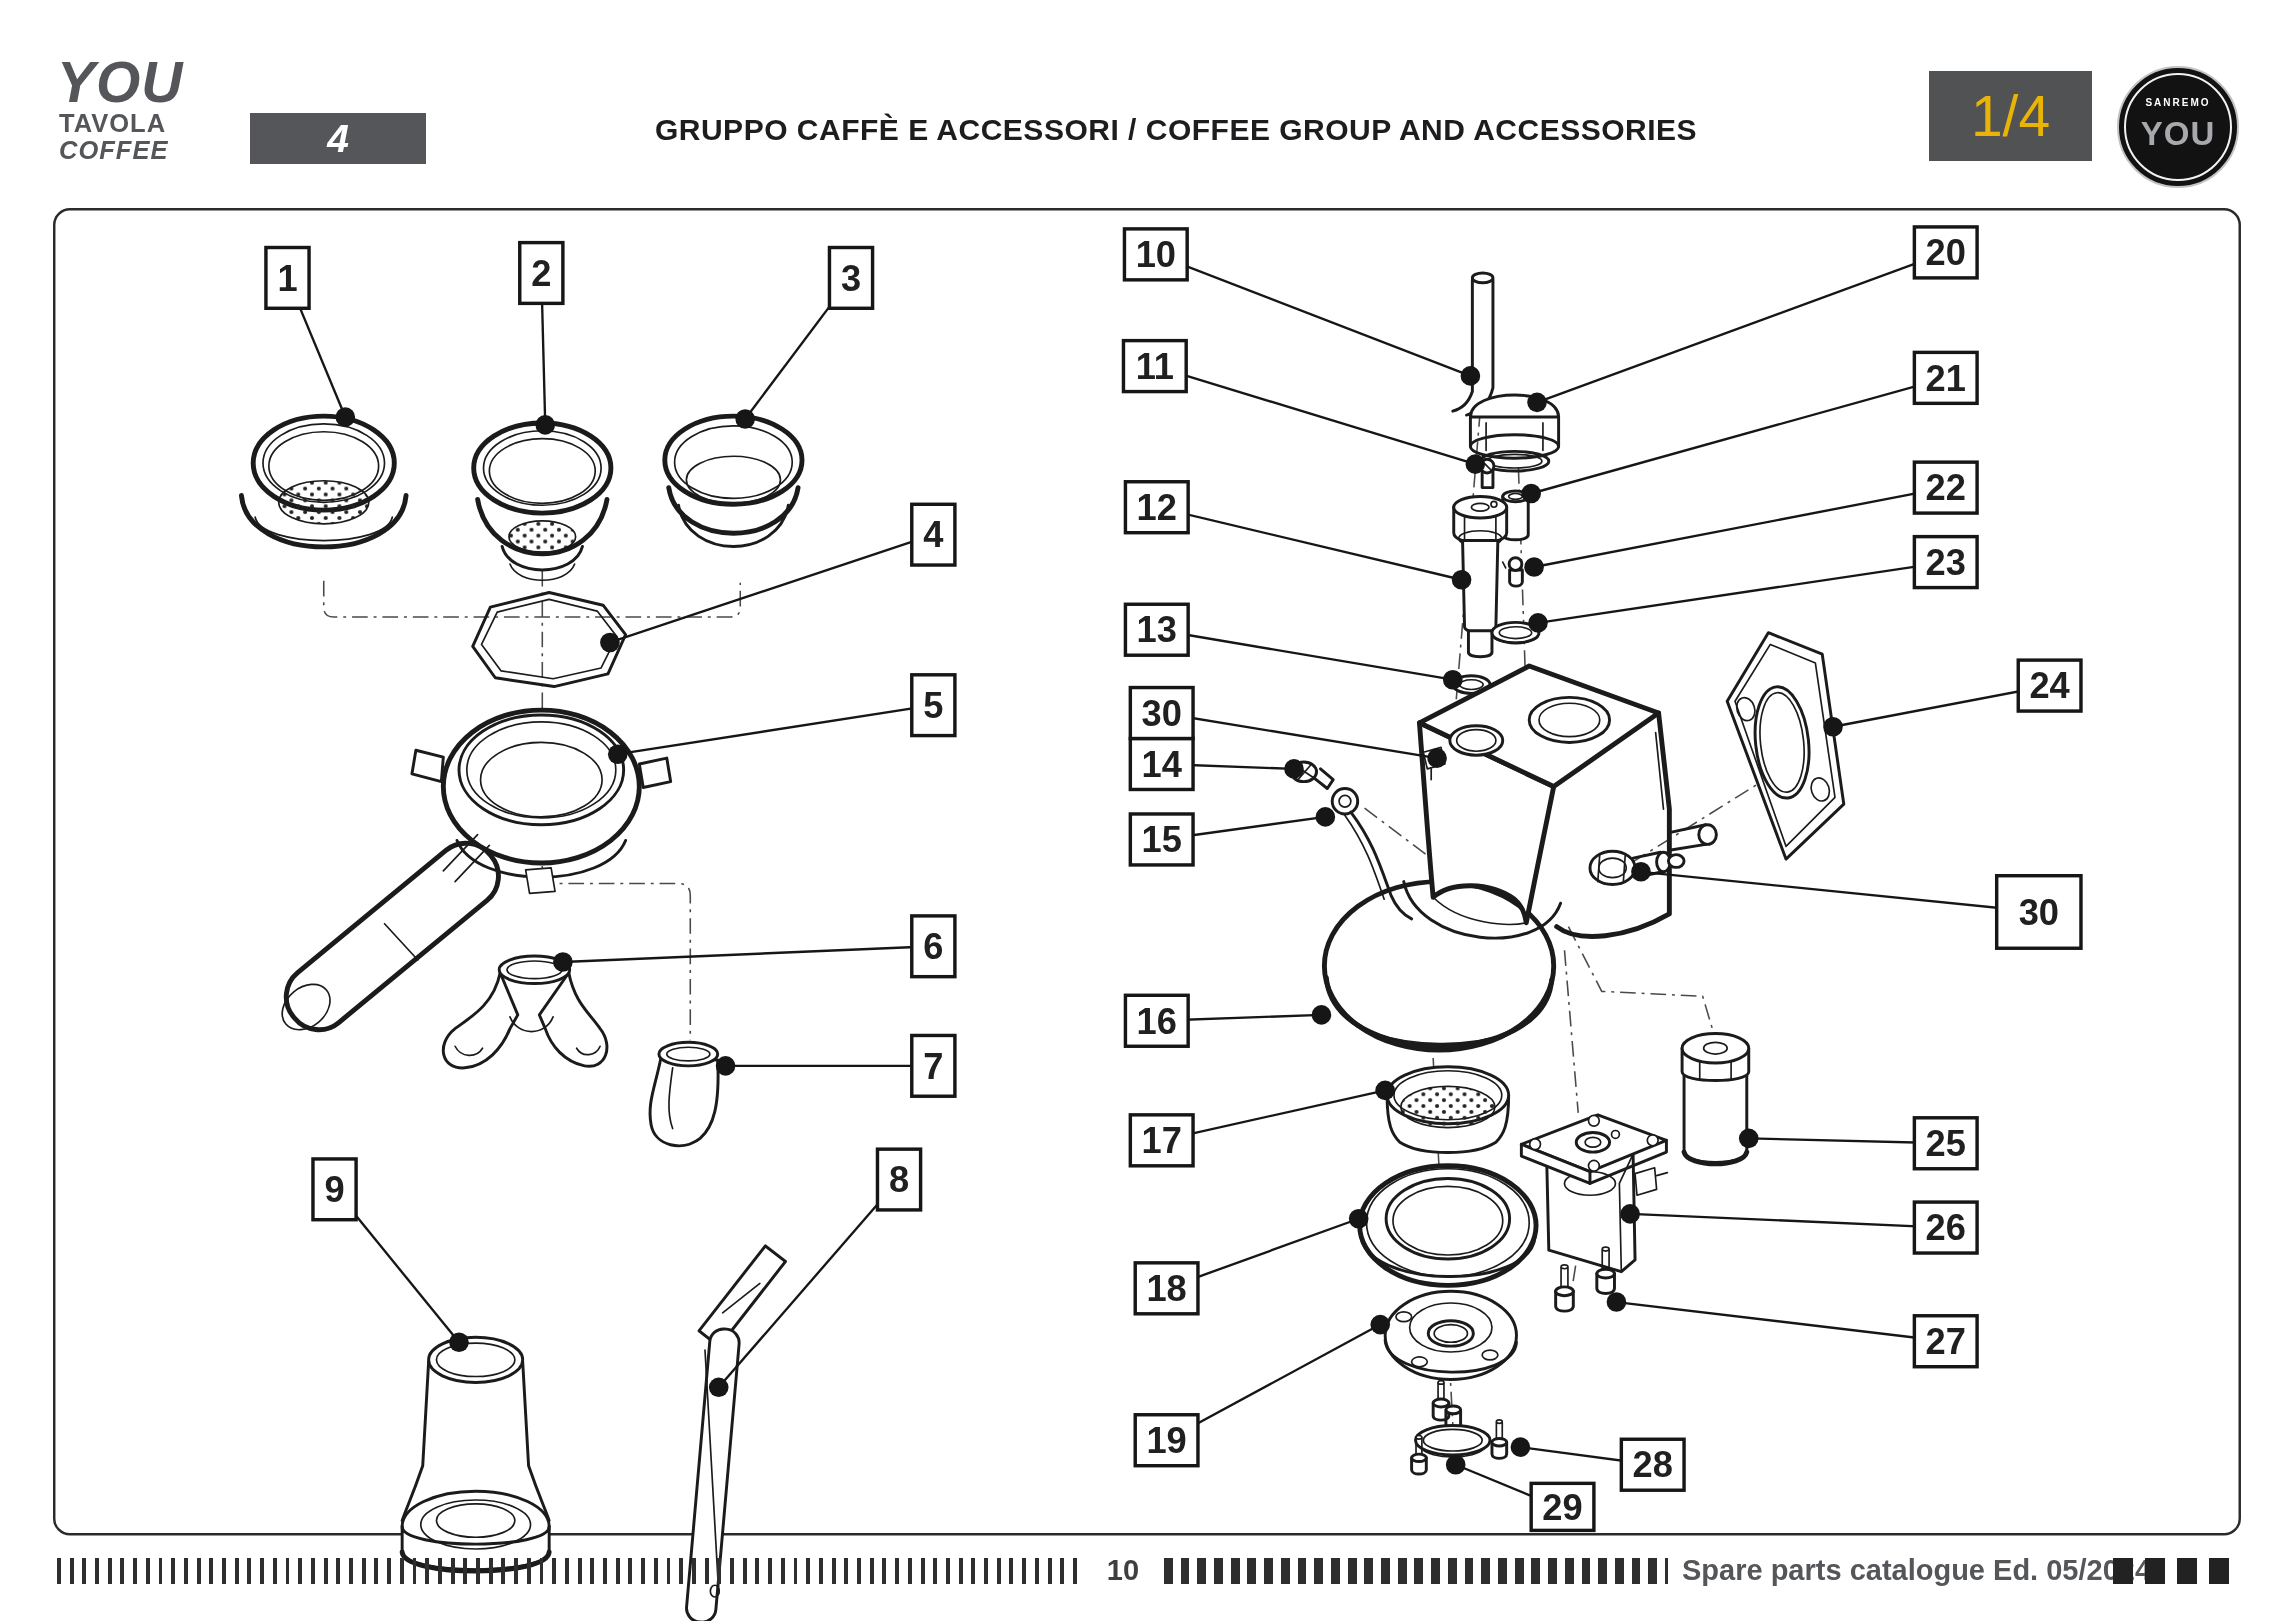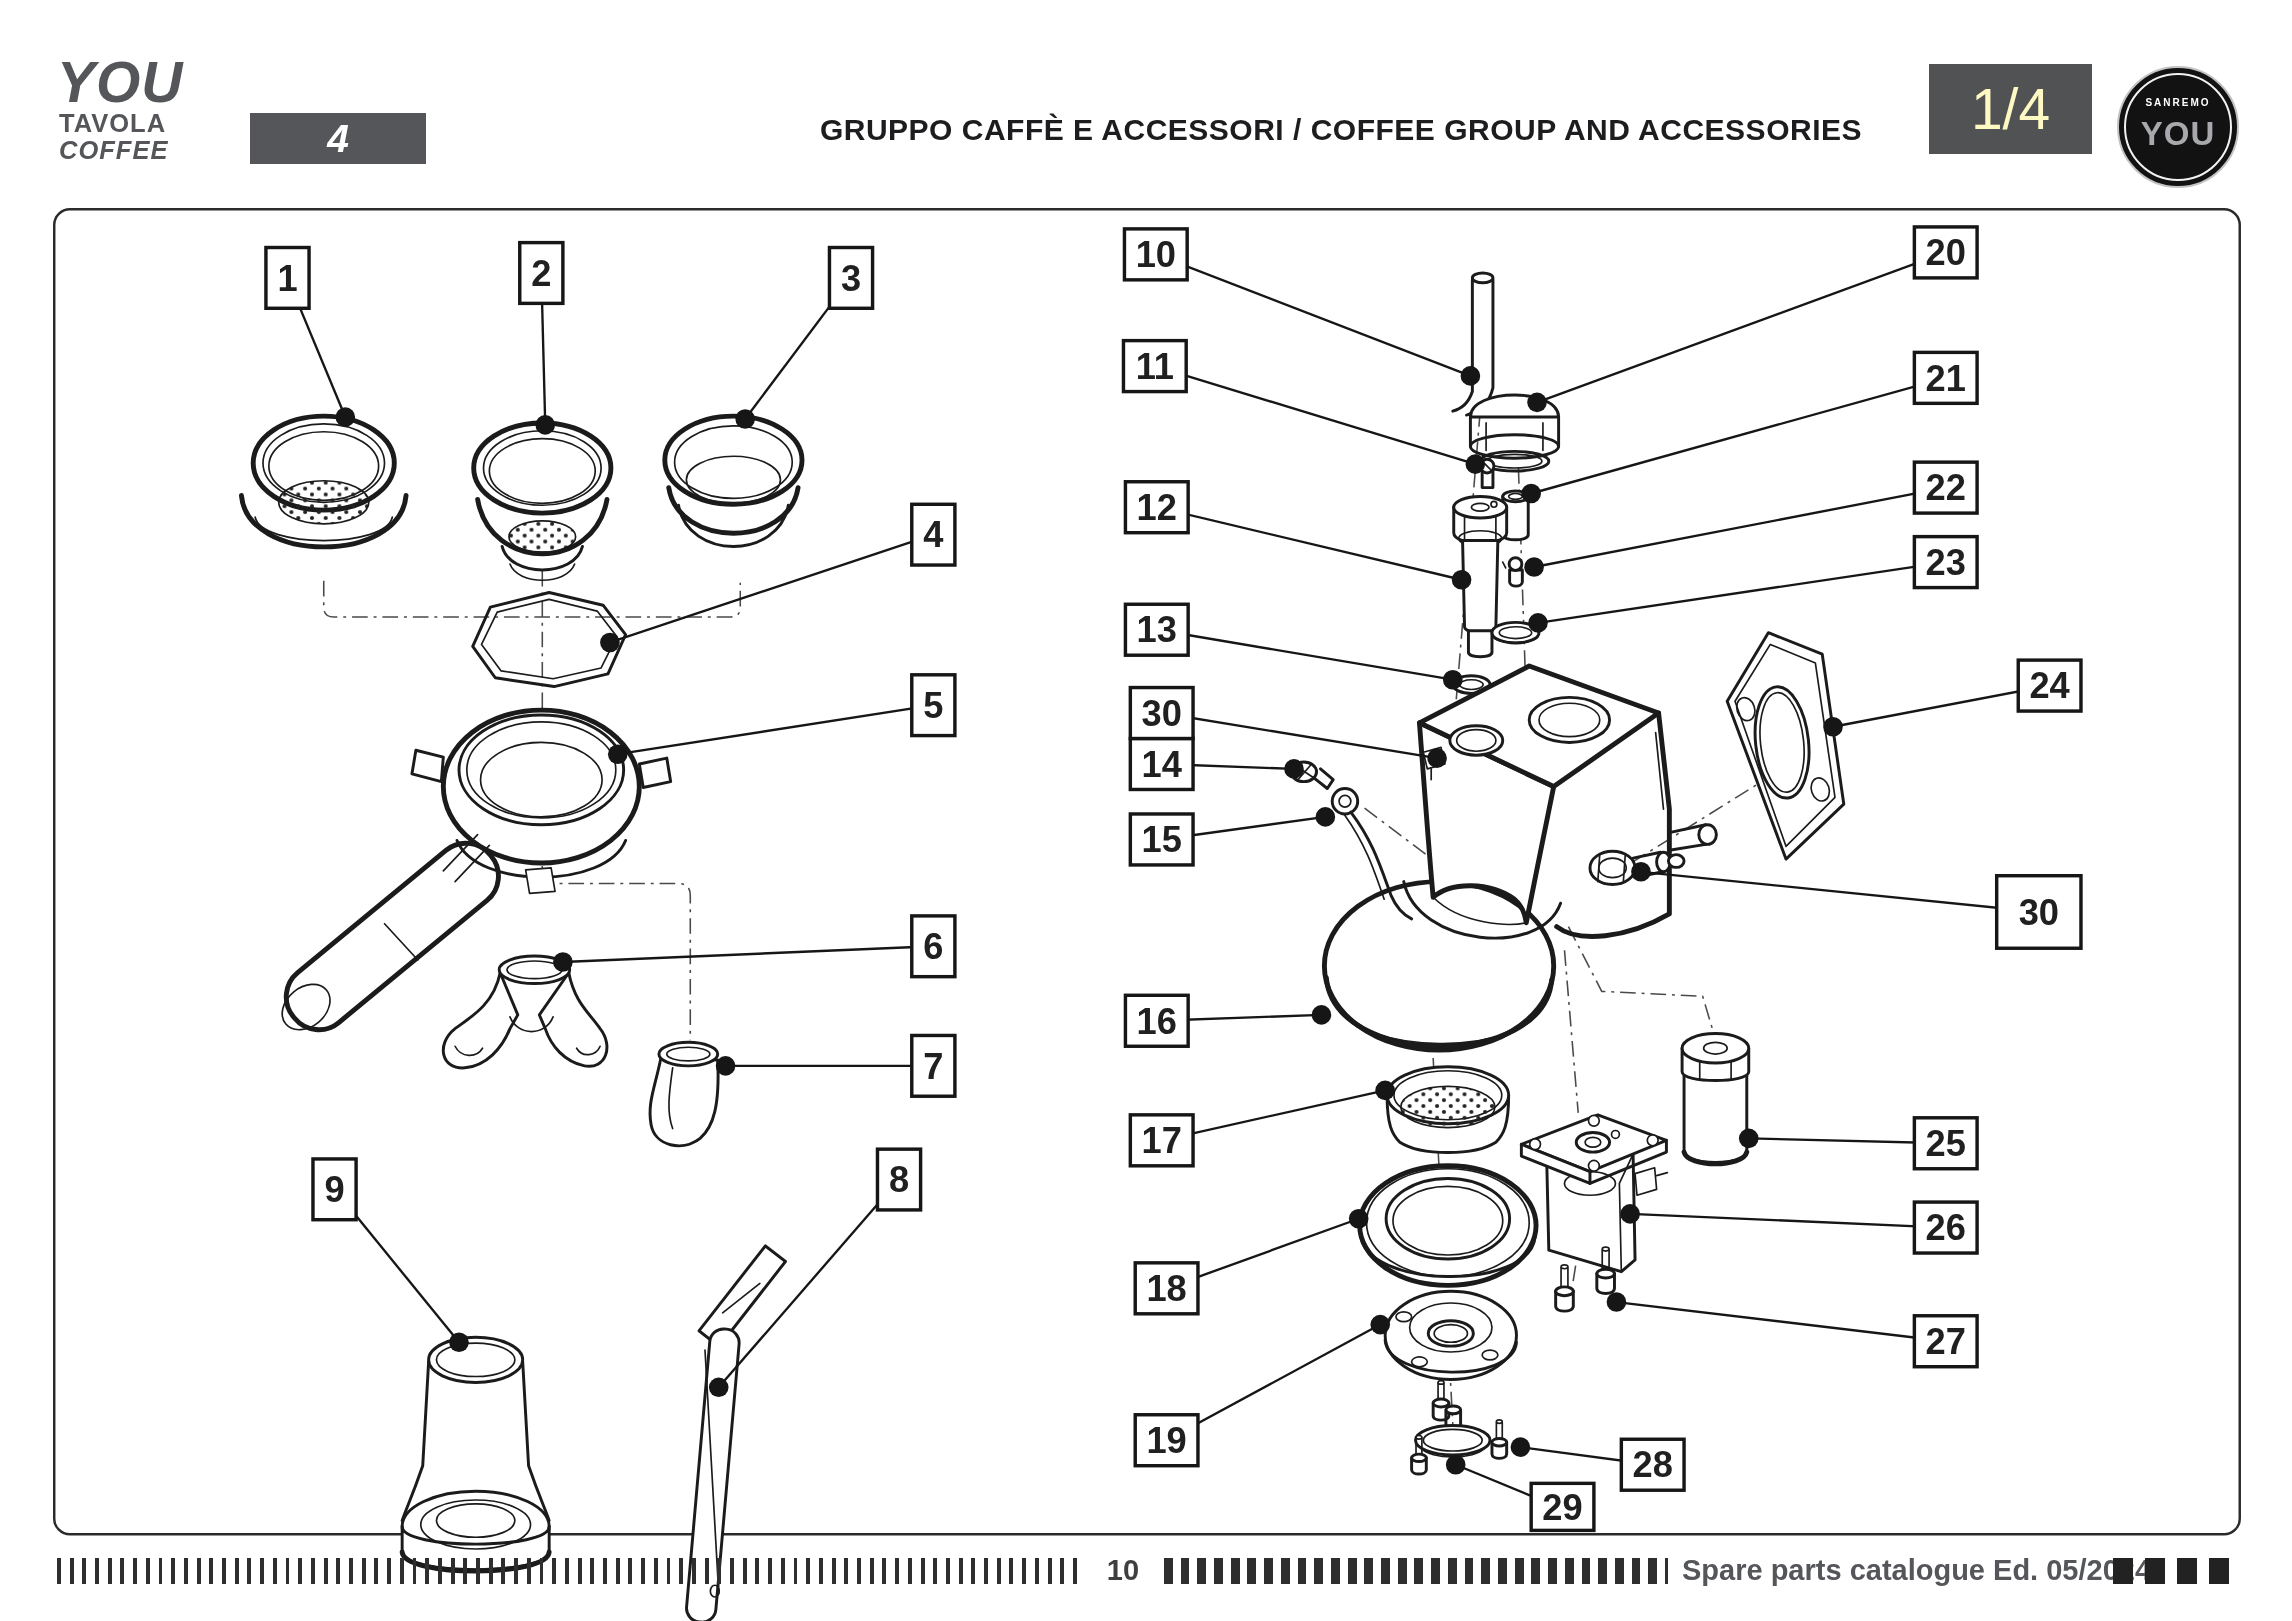--- a/index.html
+++ b/index.html
@@ -5,22 +5,22 @@
   html,body{margin:0;padding:0;background:#fff;}
   body{width:2293px;height:1621px;overflow:hidden;font-family:"Liberation Sans",sans-serif;}
   .page{position:relative;width:2293px;height:1503px;background:#fff;margin-top:27px;}
 
   
   .brand{position:absolute;left:57px;top:21.6px;font-size:57px;font-weight:800;font-style:italic;color:#54565a;letter-spacing:1px;}
   .tavola{position:absolute;left:59px;top:82px;font-size:25.5px;font-weight:700;color:#54565a;letter-spacing:1px;}
   .drawing{position:absolute;left:59px;top:109px;font-size:25.5px;font-weight:700;font-style:italic;color:#54565a;letter-spacing:1px;}
   .table-badge{position:absolute;left:250px;top:86px;width:176px;height:51px;background:#54565a;color:#fff;
     display:flex;align-items:center;justify-content:center;font-size:39px;font-weight:700;font-style:italic;}
-  .title{position:absolute;left:490px;top:86px;width:1372px;text-align:right;font-size:30px;font-weight:700;color:#1d1d1f;letter-spacing:0.5px;}
-  .page-indicator{position:absolute;left:1929px;top:37px;width:163px;height:90px;background:#515254;color:#fef9c3;
+  .title{position:absolute;left:490px;top:86px;width:1372px;text-align:center;font-size:30px;font-weight:700;color:#1d1d1f;letter-spacing:0.5px;}
+  .page-indicator{position:absolute;left:1929px;top:44px;width:163px;height:90px;background:#515254;color:#eab308;
     display:flex;align-items:center;justify-content:center;font-size:57px;font-weight:400;}
   .logo{position:absolute;left:2117px;top:39px;width:122px;height:122px;border-radius:50%;background:#121212;
     border:2.9px solid #c3c3c3;box-sizing:border-box;}
   .logo .ring{position:absolute;left:4.9px;top:4.9px;right:4.9px;bottom:4.9px;border:2.5px solid #f2f2f2;border-radius:50%;}
   .logo .top{position:absolute;left:0;right:0;top:29px;text-align:center;color:#fff;font-size:10px;font-weight:700;letter-spacing:2px;}
   .logo .bottom{position:absolute;left:0;right:0;top:47px;text-align:center;color:#a7a9ac;font-size:33px;font-weight:800;letter-spacing:1px;}
 
   
   .ticks{position:absolute;top:1531px;height:25.5px;}
   .ticks.thin{left:57px;width:1025px;background:repeating-linear-gradient(90deg,#2e2e2e 0 3.9px,transparent 3.9px 12.7px);}

